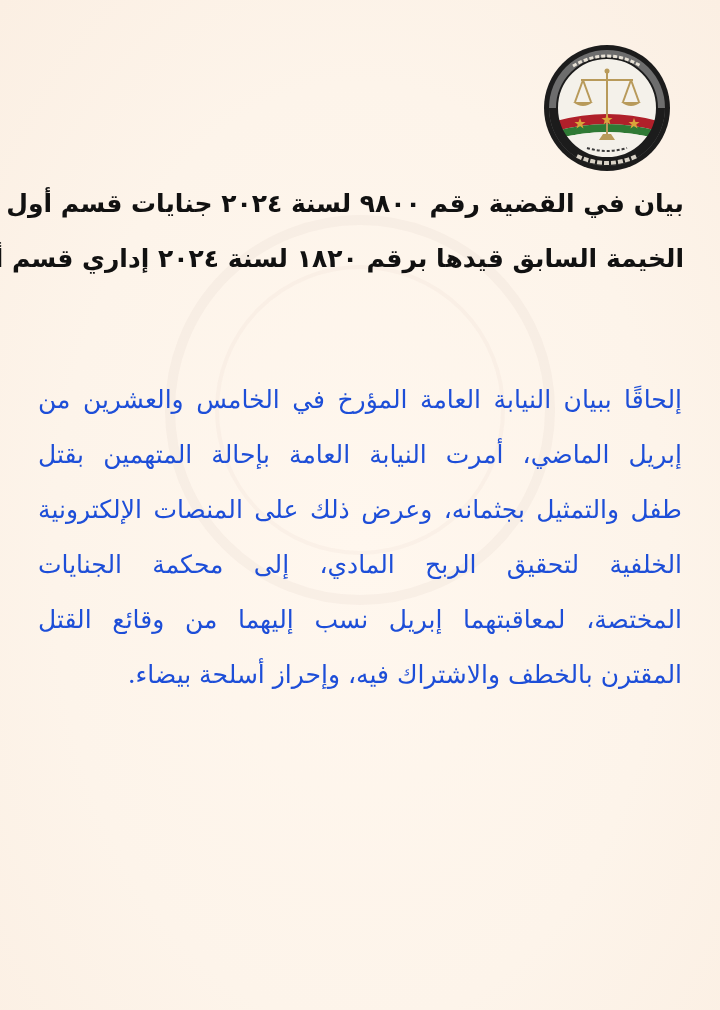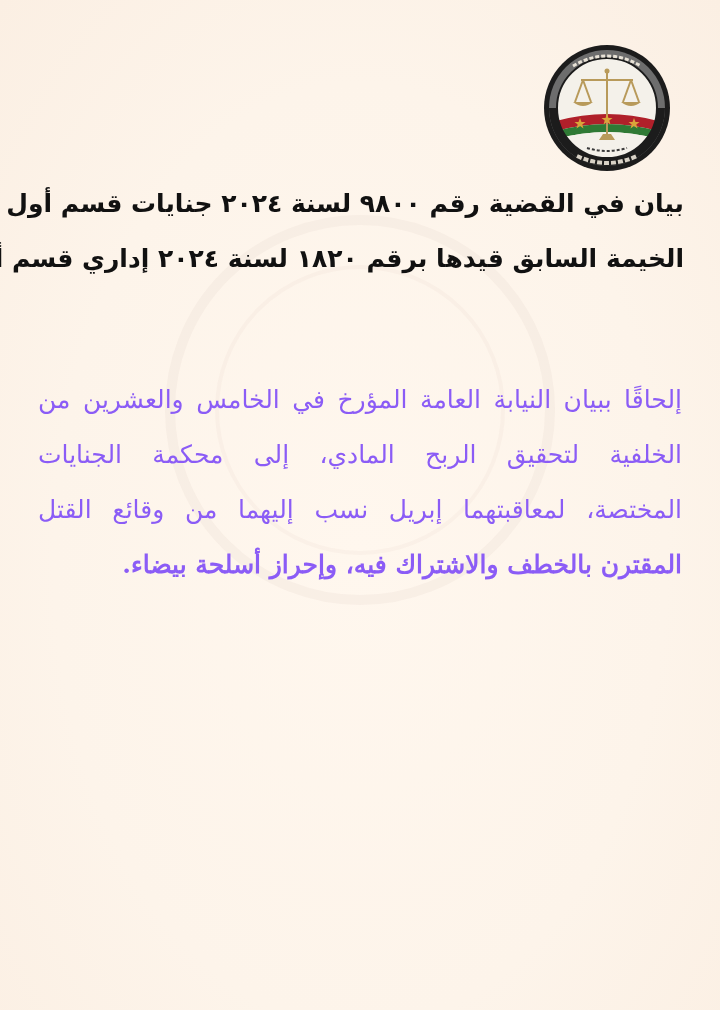--- a/index.html
+++ b/index.html
@@ -67,31 +67,30 @@
     .body-text {
       position: absolute;
       left: 38px;
       right: 38px;
       top: 372px;
       direction: rtl;
       text-align: justify;
       font-family: "DejaVu Serif", serif;
       font-size: 25px;
       line-height: 55px;
-      color: #8b5cf6;
+      color: #1d4ed8;
     }
     .body-text .line {
       display: block;
       white-space: nowrap;
       text-align: justify;
       text-align-last: justify;
     }
     .body-text .line.last {
       text-align-last: right;
-      font-weight: bold;
     }
   </style>
 </head>
 <body>
 
 <div class="page-bg"></div>
 <div class="watermark"></div>
 
 <div class="logo">
   <svg width="128" height="128" viewBox="0 0 128 128">
@@ -136,16 +135,18 @@
   </svg>
 </div>
 
 <div class="heading">
   <span class="line">بيان في القضية رقم ٩٨٠٠ لسنة ٢٠٢٤ جنايات قسم أول شبرا</span>
   <span class="line">الخيمة السابق قيدها برقم ١٨٢٠ لسنة ٢٠٢٤ إداري قسم أول</span>
 </div>
 
 <div class="body-text">
   <span class="line">إلحاقًا ببيان النيابة العامة المؤرخ في الخامس والعشرين من</span>
+  <span class="line">إبريل الماضي، أمرت النيابة العامة بإحالة المتهمين بقتل</span>
+  <span class="line">طفل والتمثيل بجثمانه، وعرض ذلك على المنصات الإلكترونية</span>
   <span class="line">الخلفية لتحقيق الربح المادي، إلى محكمة الجنايات</span>
   <span class="line">المختصة، لمعاقبتهما إبريل نسب إليهما من وقائع القتل</span>
   <span class="line last">المقترن بالخطف والاشتراك فيه، وإحراز أسلحة بيضاء.</span>
 </div>
 
 </body></html>

